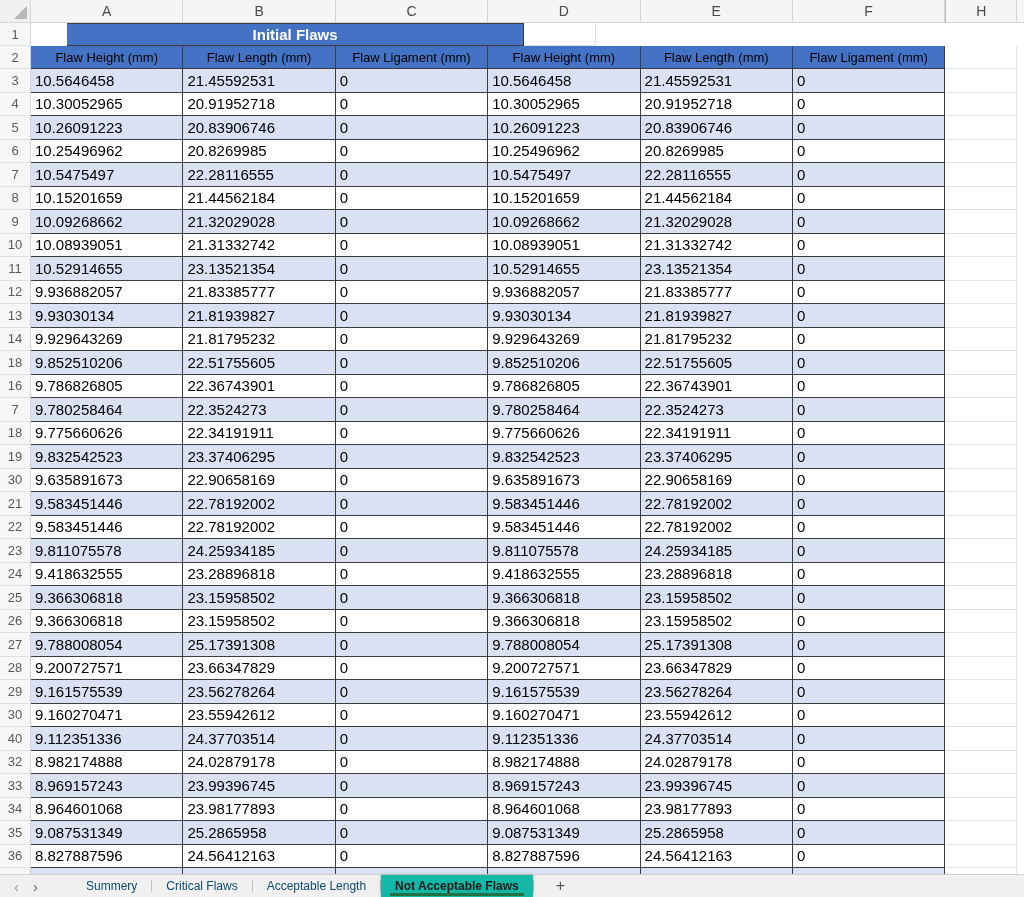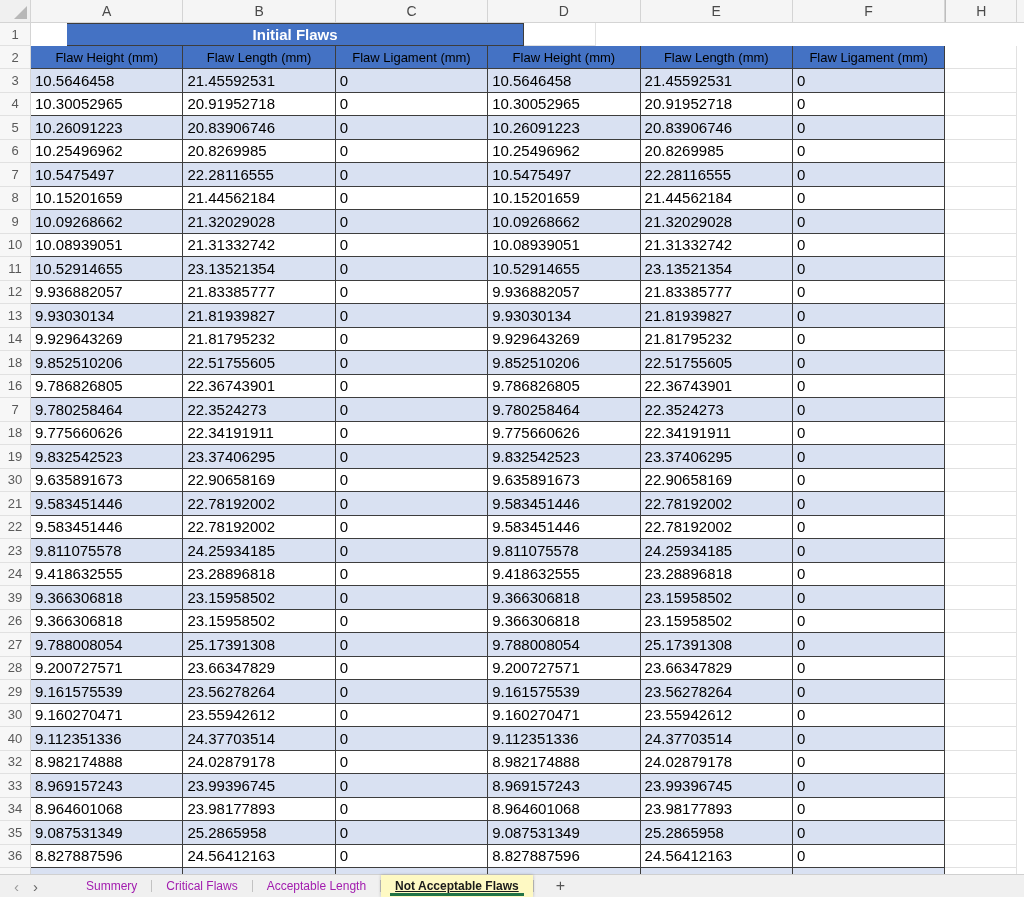--- a/index.html
+++ b/index.html
@@ -104,29 +104,28 @@
     z-index: 10;
     font-size: 12px; color: #444;
   }
   .navbtns { display: flex; align-items: center; padding-left: 14px; gap: 14px; width: 72px; }
   .navbtn { font-size: 15px; color: #666; cursor: default; line-height: 1; }
   .navbtn.prev { color: #9a9a9a; }
   .tabs { display: flex; align-items: stretch; }
   .sheettab {
     display: flex; align-items: center;
     padding: 0 14px;
-    color: #a21caf;
+    color: #0c4a6e;
     position: relative;
   }
   .tabsep { width: 1px; background: #c2c2c2; margin: 5px 0; flex: 0 0 1px; }
   .sheettab.active {
-    background: #fef9c3;
+    background: #14b8a6;
     font-weight: bold; color: #1a1a1a;
     box-shadow: 0 0 3px rgba(0,0,0,.25);
-    text-decoration: underline;
   }
   .sheettab.active::after {
     content: ""; position: absolute; left: 9px; right: 9px; bottom: 1px;
     height: 3px; background: #217346;
   }
   .addsheet { display: flex; align-items: center; padding: 0 22px; font-size: 16px; color: #555; }
 </style>
 </head>
 <body>
 
@@ -402,21 +401,21 @@
         <div class="cell">9.418632555</div>
         <div class="cell">23.28896818</div>
         <div class="cell">0</div>
         <div class="cell">9.418632555</div>
         <div class="cell">23.28896818</div>
         <div class="cell">0</div>
         <div class="hcell"></div>
         <div class="rowfill"></div>
       </div>
       <div class="row banded">
-        <div class="rownum">39</div>
+        <div class="rownum">25</div>
         <div class="cell">9.366306818</div>
         <div class="cell">23.15958502</div>
         <div class="cell">0</div>
         <div class="cell">9.366306818</div>
         <div class="cell">23.15958502</div>
         <div class="cell">0</div>
         <div class="hcell"></div>
         <div class="rowfill"></div>
       </div>
       <div class="row">

